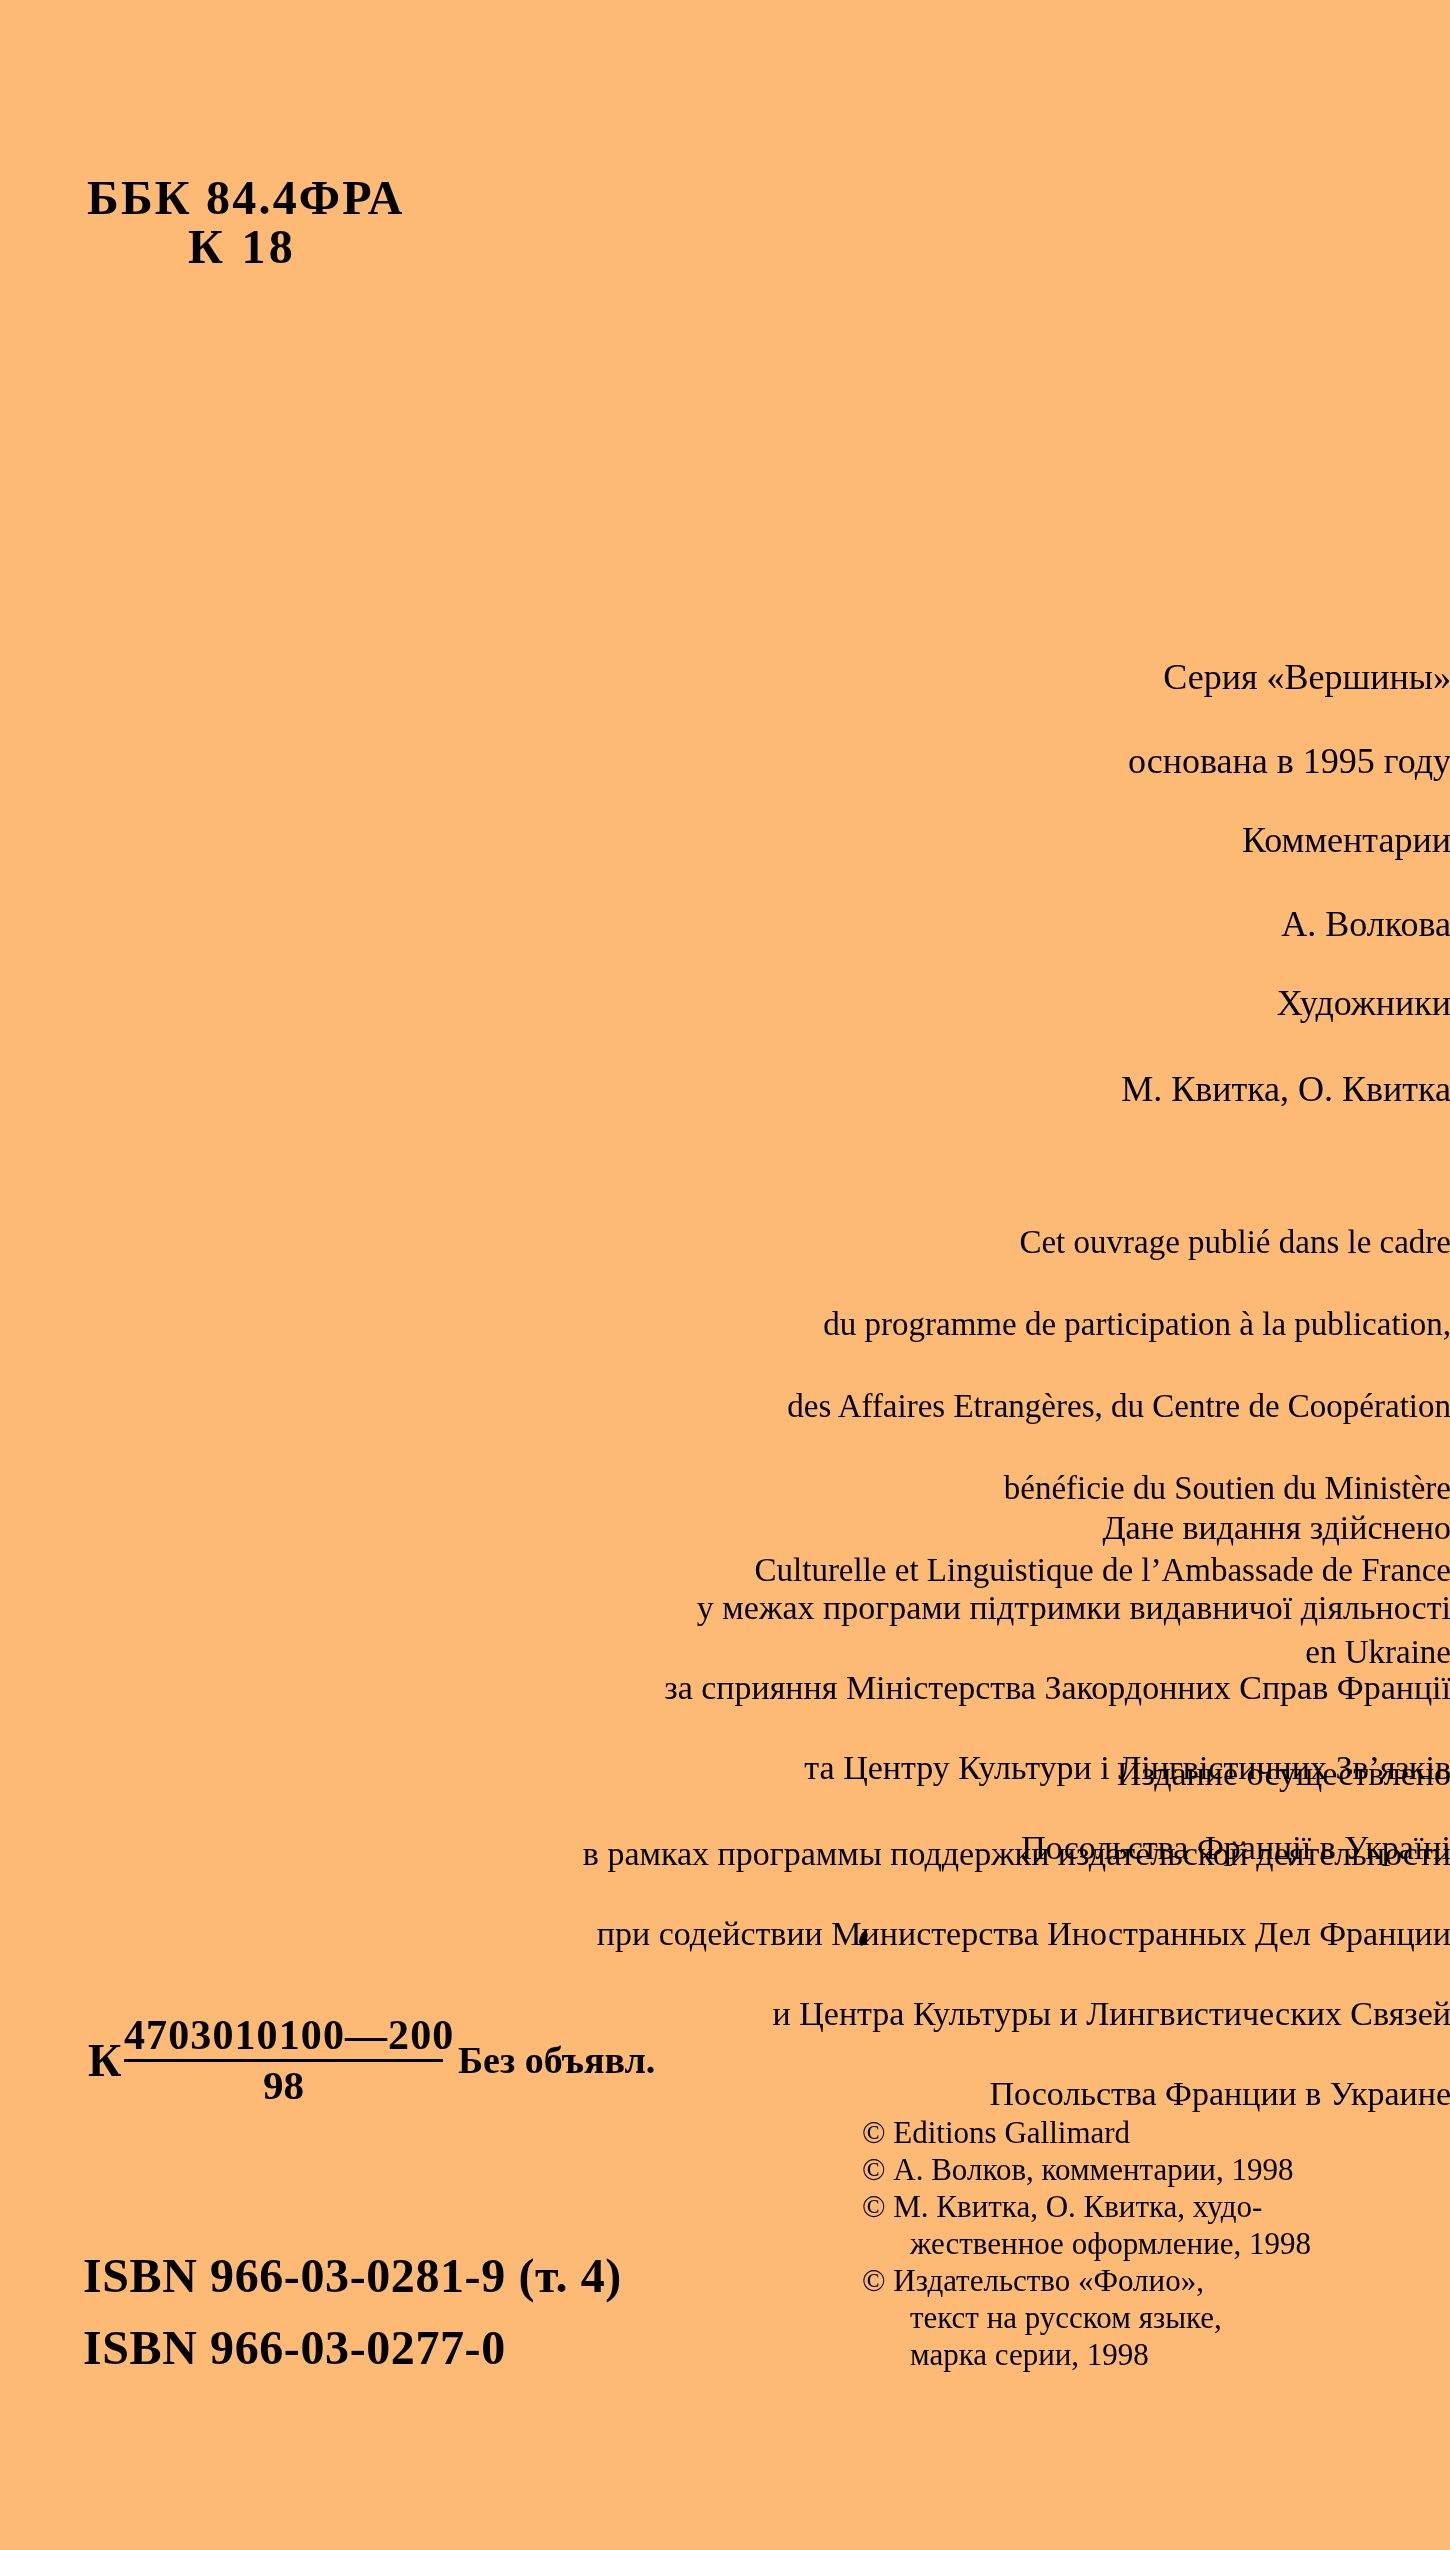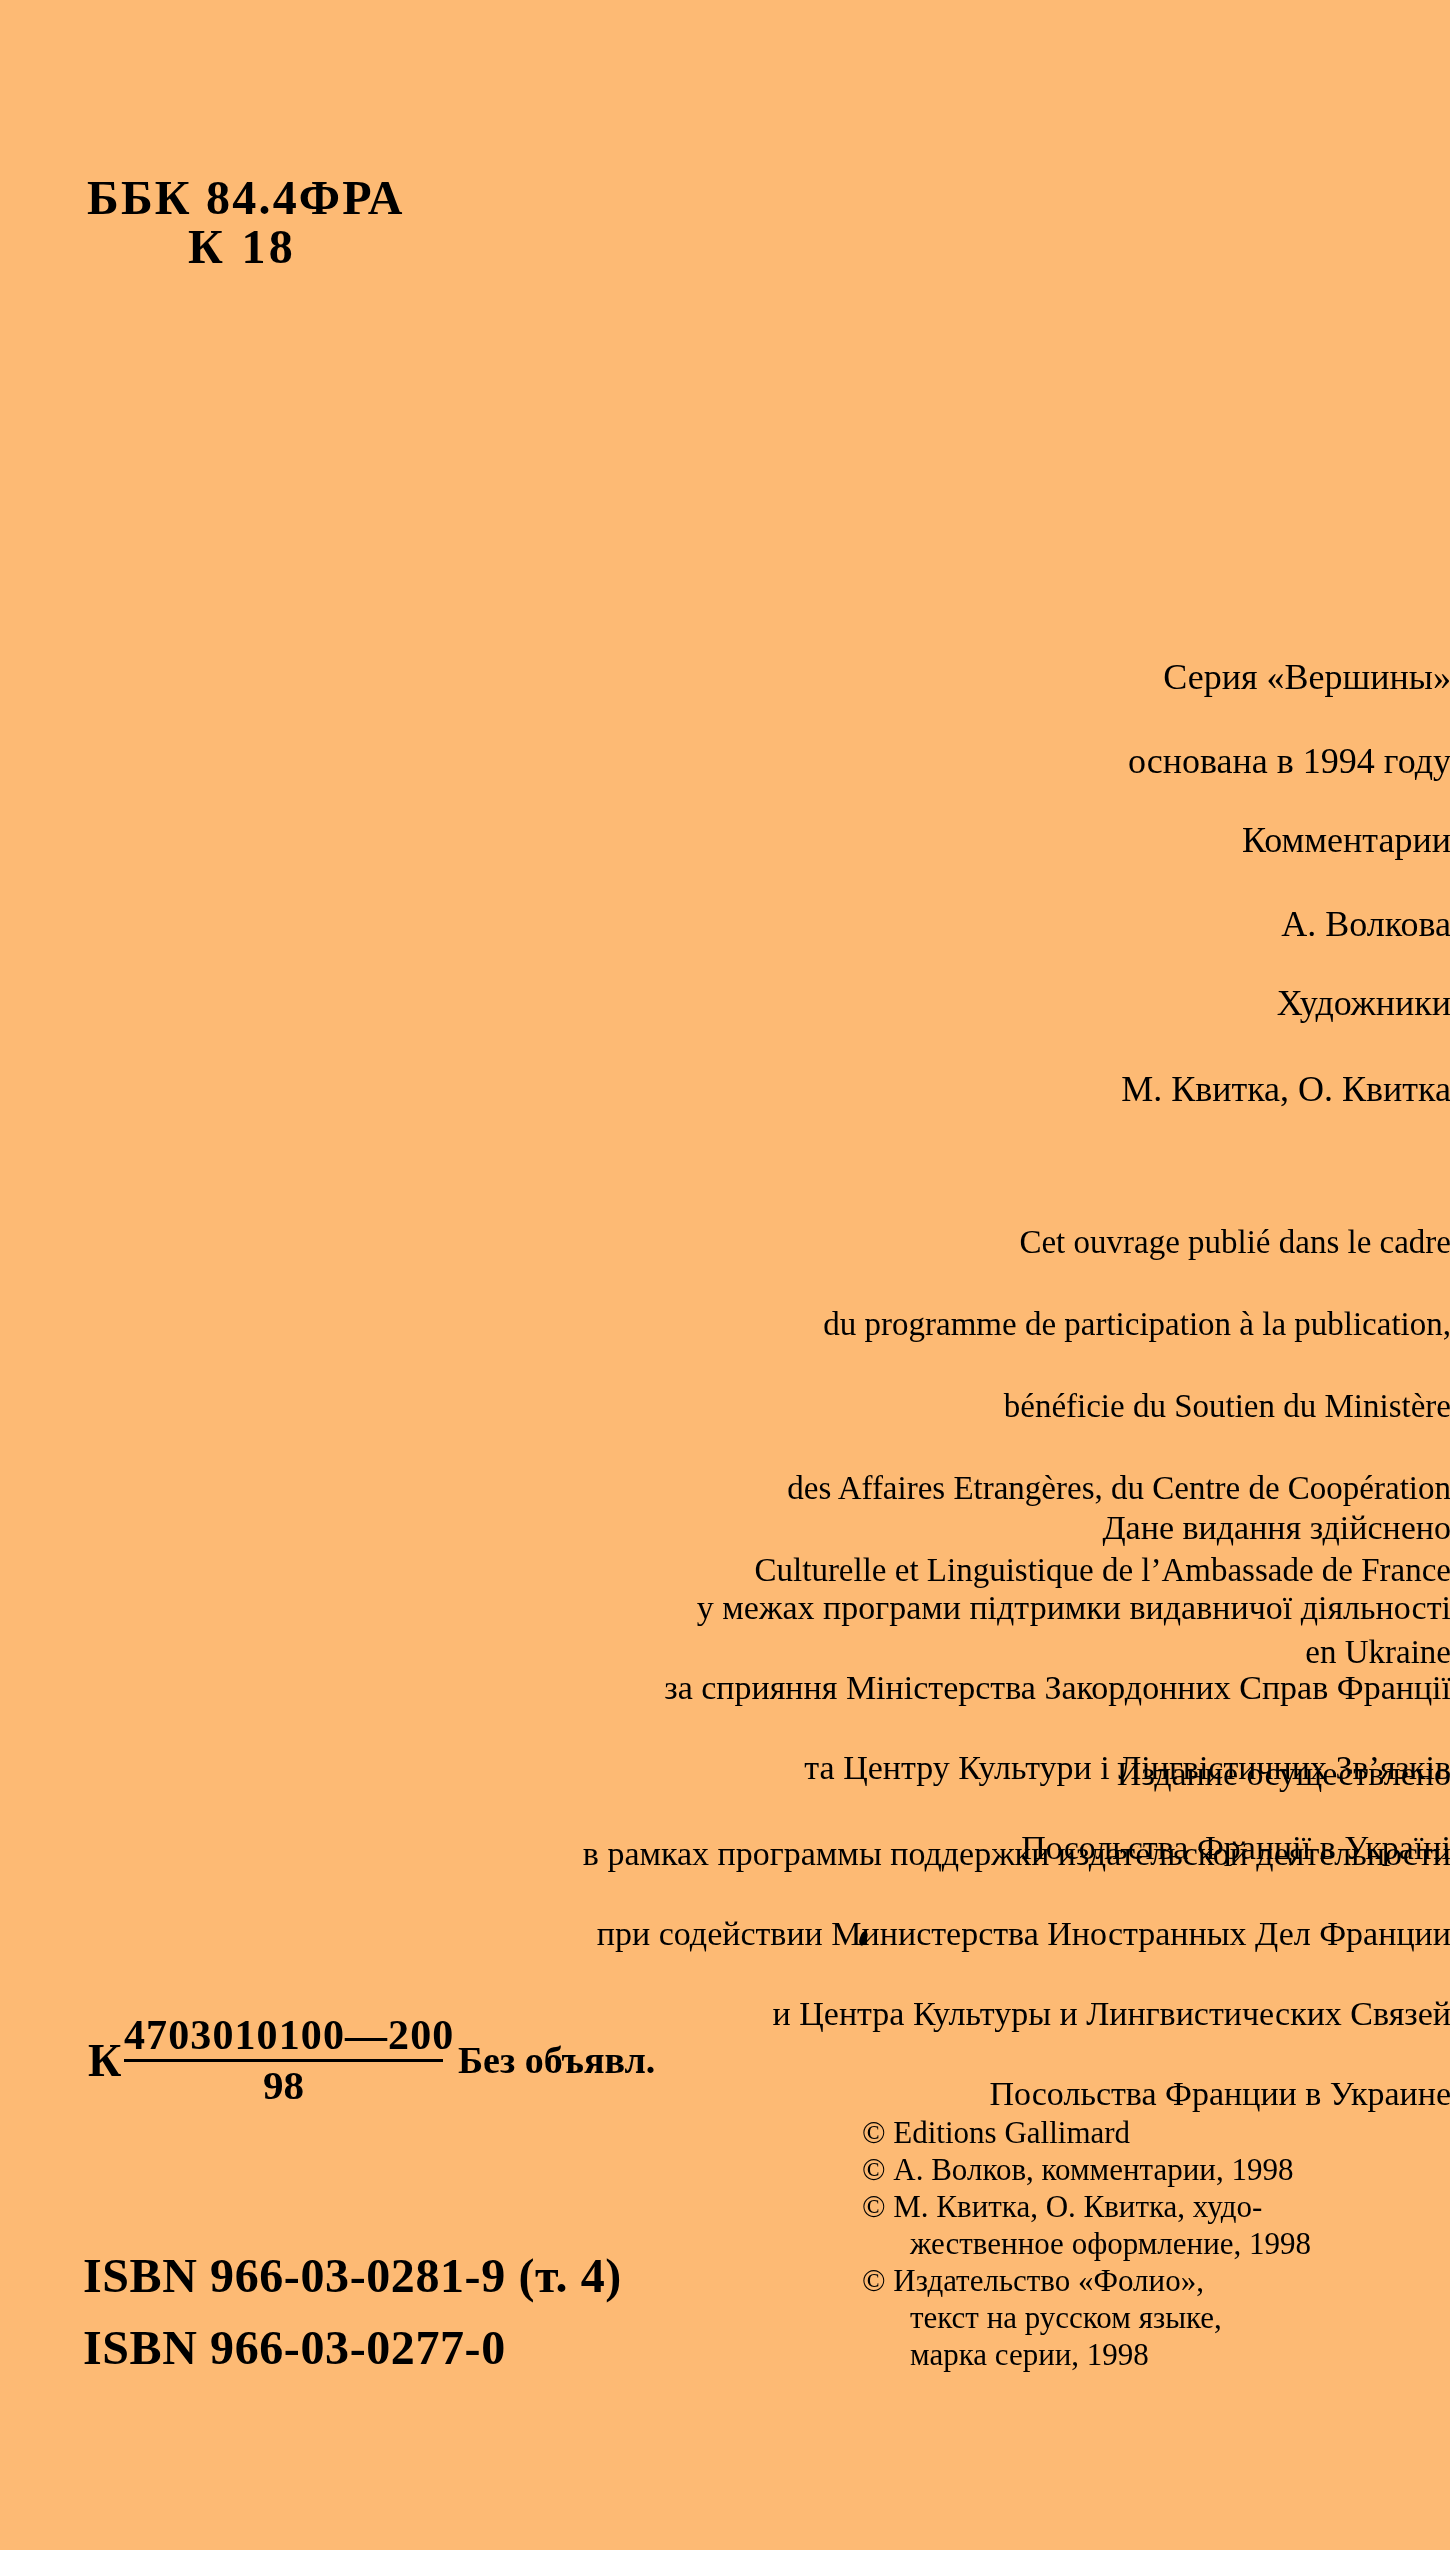--- a/index.html
+++ b/index.html
@@ -74,38 +74,38 @@
 </head>
 <body>
 
 <div class="page">
 
   <div class="abs bbk-code line">ББК 84.4ФРА</div>
   <div class="abs bbk-author line">К 18</div>
 
   <div class="center-block series">
     <div class="line">Серия «Вершины»</div>
-    <div class="line">основана в 1994 году</div>
+    <div class="line">основана в 1995 году</div>
   </div>
 
   <div class="center-block commentary">
     <div class="line">Комментарии</div>
     <div class="line">А. Волкова</div>
   </div>
 
   <div class="center-block artists">
     <div class="line">Художники</div>
     <div class="line">М. Квитка, О. Квитка</div>
   </div>
 
   <div class="center-block french">
     <div class="line">Cet ouvrage publié dans le cadre</div>
     <div class="line">du programme de participation à la publication,</div>
+    <div class="line">des Affaires Etrangères, du Centre de Coopération</div>
     <div class="line">bénéficie du Soutien du Ministère</div>
-    <div class="line">des Affaires Etrangères, du Centre de Coopération</div>
     <div class="line">Culturelle et Linguistique de l’Ambassade de France</div>
     <div class="line">en Ukraine</div>
   </div>
 
   <div class="center-block ukrainian">
     <div class="line">Дане видання здійснено</div>
     <div class="line">у межах програми підтримки видавничої діяльності</div>
     <div class="line">за сприяння Міністерства Закордонних Справ Франції</div>
     <div class="line">та Центру Культури і Лінгвістичних Зв’язків</div>
     <div class="line">Посольства Франції в Україні</div>

